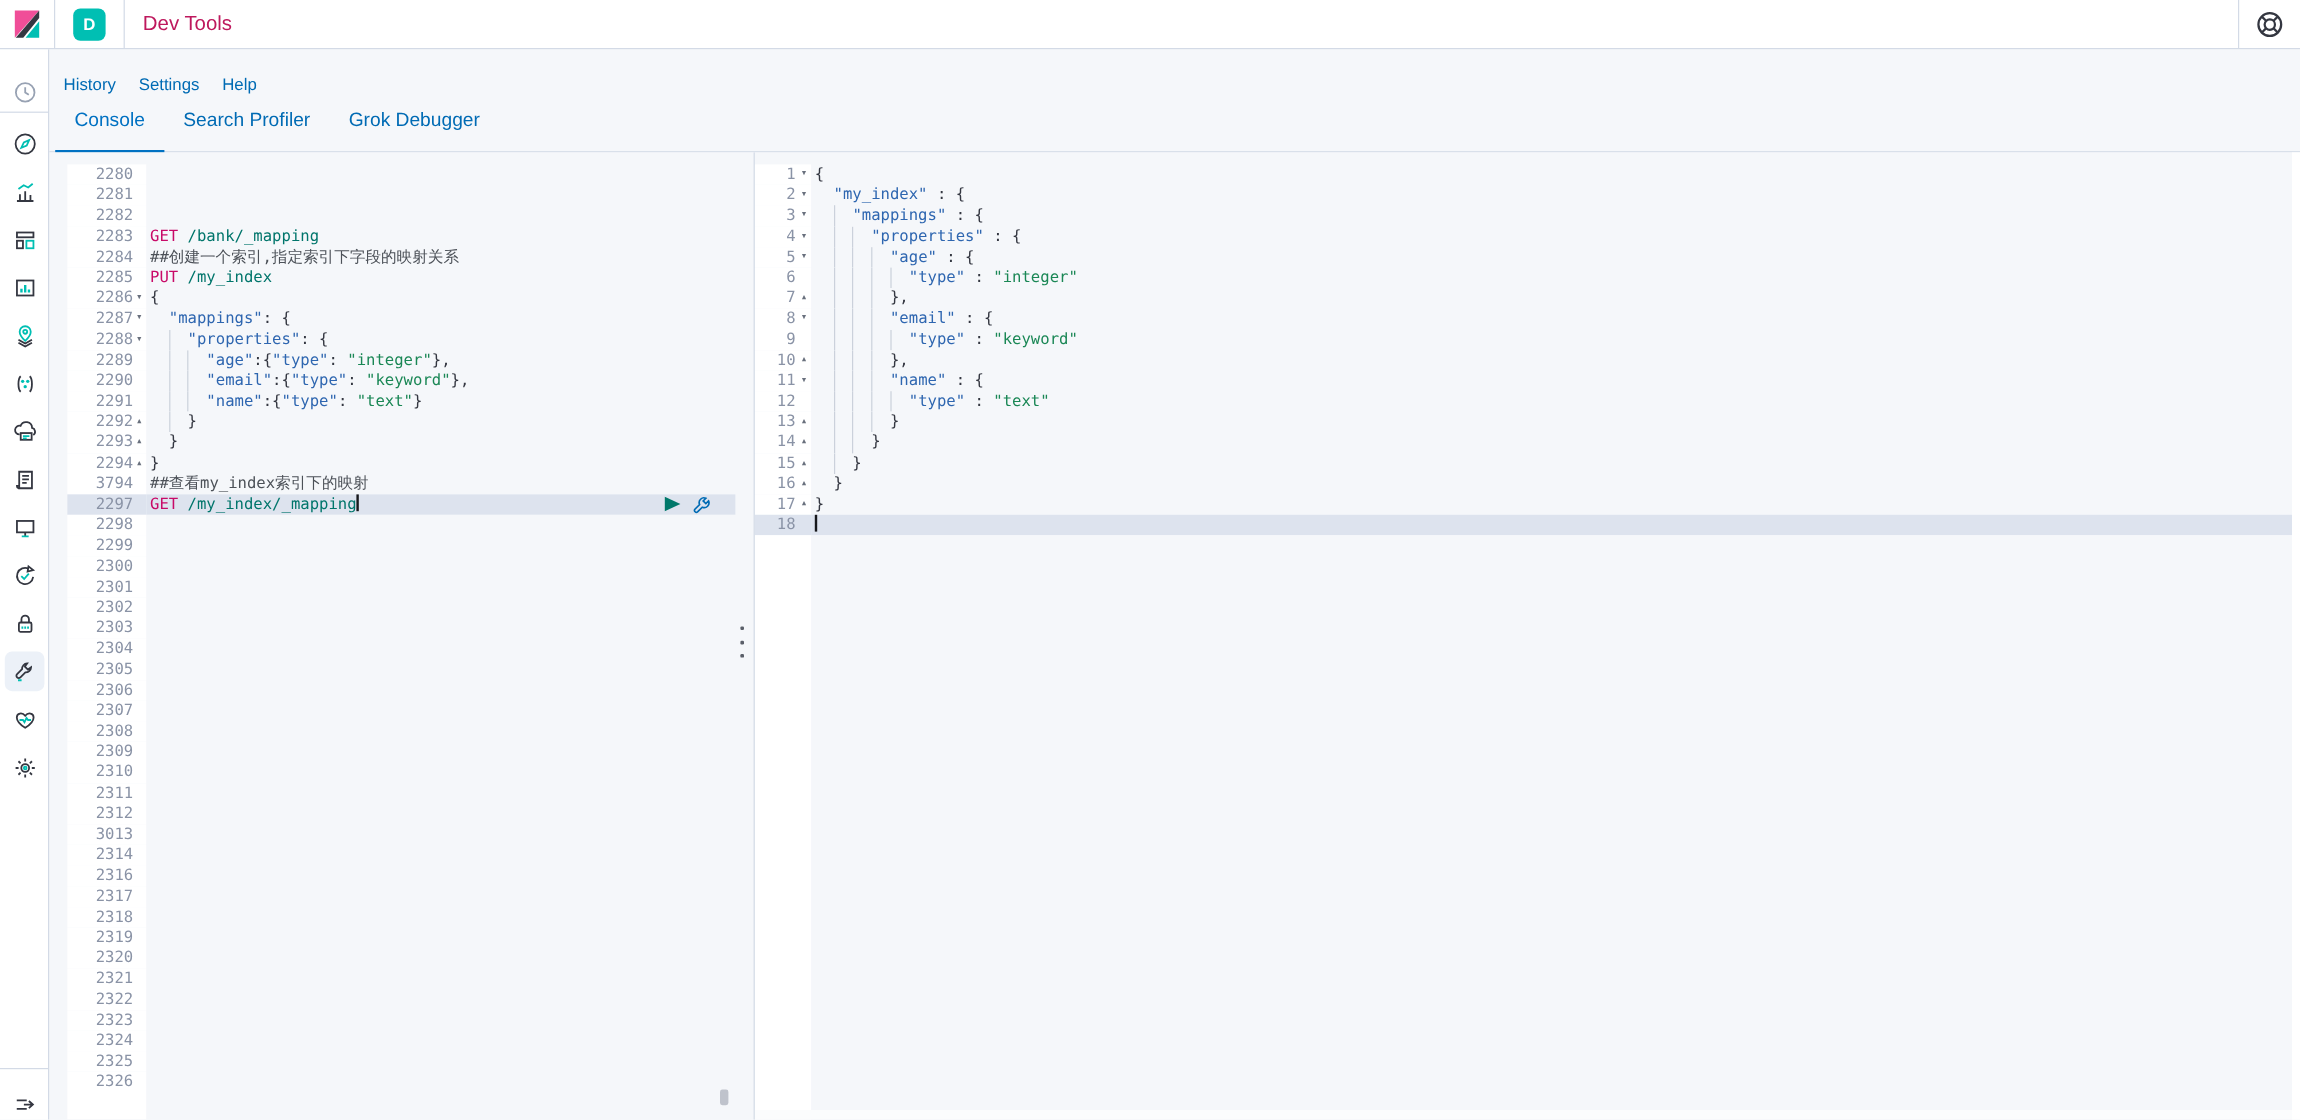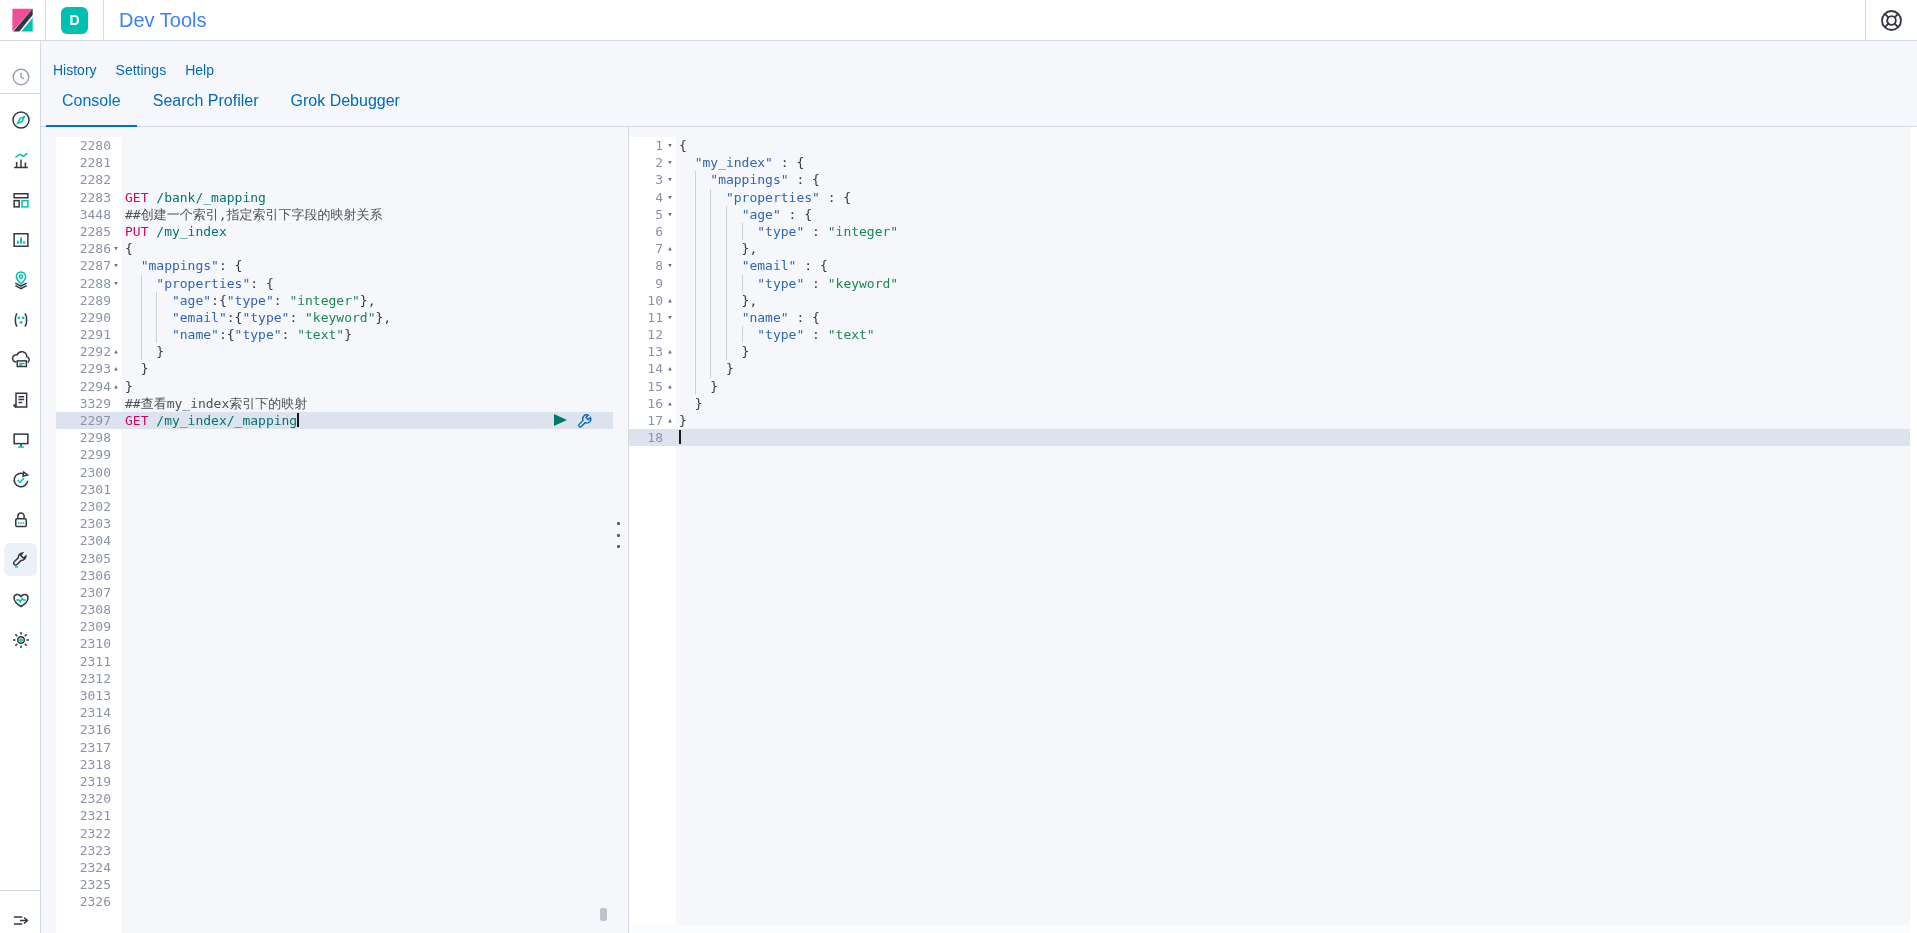--- a/index.html
+++ b/index.html
@@ -8,21 +8,21 @@
 
   
   .topbar { position:absolute; top:0; left:0; right:0; height:41px; background:#fff;
     border-bottom:1px solid #D3DAE6; display:flex; align-items:center; z-index:5; }
   .logo-cell { width:46px; height:100%; display:flex; align-items:center; justify-content:center;
     border-right:1px solid #D3DAE6; }
   .badge-cell { width:58px; height:100%; display:flex; align-items:center; justify-content:center;
     border-right:1px solid #D3DAE6; }
   .app-badge { width:27px; height:27px; border-radius:6px; background:#00BFB3; color:#fff;
     font-weight:bold; font-size:14px; display:flex; align-items:center; justify-content:center; }
-  .app-title { padding-left:15px; font-size:20px; color:#3b82f6; }
+  .app-title { padding-left:15px; font-size:17px; color:#be185d; }
   .help-cell { margin-left:auto; width:52px; height:100%; border-left:1px solid #D3DAE6;
     display:flex; align-items:center; justify-content:center; }
 
   
   .sidebar { position:absolute; top:41px; left:0; bottom:0; width:41px; background:#fff;
     border-right:1px solid #D3DAE6; z-index:4; }
   .sb-item { position:absolute; left:4px; width:33px; height:33px; border-radius:6px;
     display:flex; align-items:center; justify-content:center; cursor:pointer; }
   .sb-item.selected { background:#ECF1F8; }
   .sb-div { position:absolute; left:0; right:0; height:1px; background:#D3DAE6; }
@@ -247,21 +247,21 @@
         </div>
         <div class="row">
           <div class="gut">2282</div>
           <div class="code"></div>
         </div>
         <div class="row">
           <div class="gut">2283</div>
           <div class="code"><span class="tok-m">GET</span><span class="tok-u"> /bank/_mapping</span></div>
         </div>
         <div class="row">
-          <div class="gut">3448</div>
+          <div class="gut">2284</div>
           <div class="code"><span class="tok-c">##创建一个索引,指定索引下字段的映射关系</span></div>
         </div>
         <div class="row">
           <div class="gut">2285</div>
           <div class="code"><span class="tok-m">PUT</span><span class="tok-u"> /my_index</span></div>
         </div>
         <div class="row">
           <div class="gut">2286<span class="fold">▾</span></div>
           <div class="code"><span class="tok-p">{</span></div>
         </div>
@@ -291,21 +291,21 @@
         </div>
         <div class="row">
           <div class="gut">2293<span class="fold">▴</span></div>
           <div class="code"><span class="tok-p">  }</span></div>
         </div>
         <div class="row">
           <div class="gut">2294<span class="fold">▴</span></div>
           <div class="code"><span class="tok-p">}</span></div>
         </div>
         <div class="row">
-          <div class="gut">3329</div>
+          <div class="gut">3794</div>
           <div class="code"><span class="tok-c">##查看my_index索引下的映射</span></div>
         </div>
         <div class="row active">
           <div class="gut">2297</div>
           <div class="code"><span class="tok-m">GET</span><span class="tok-u"> /my_index/_mapping</span><span class="caret"></span><div class="play-btn"></div><div class="wrench-btn"><svg width="17" height="17" viewBox="0 0 16 16" fill="none" stroke="#006BB4" stroke-width="1.3">
         <path d="M13.6 4.2 A3.7 3.7 0 0 1 8.7 9.1 L5 12.8 A1.5 1.5 0 0 1 2.9 10.7 L6.6 7 A3.7 3.7 0 0 1 11.5 2.1 L9.4 4.2 L11.5 6.3 Z"></path>
               </svg></div></div>
         </div>
         <div class="row">
           <div class="gut">2298</div>

